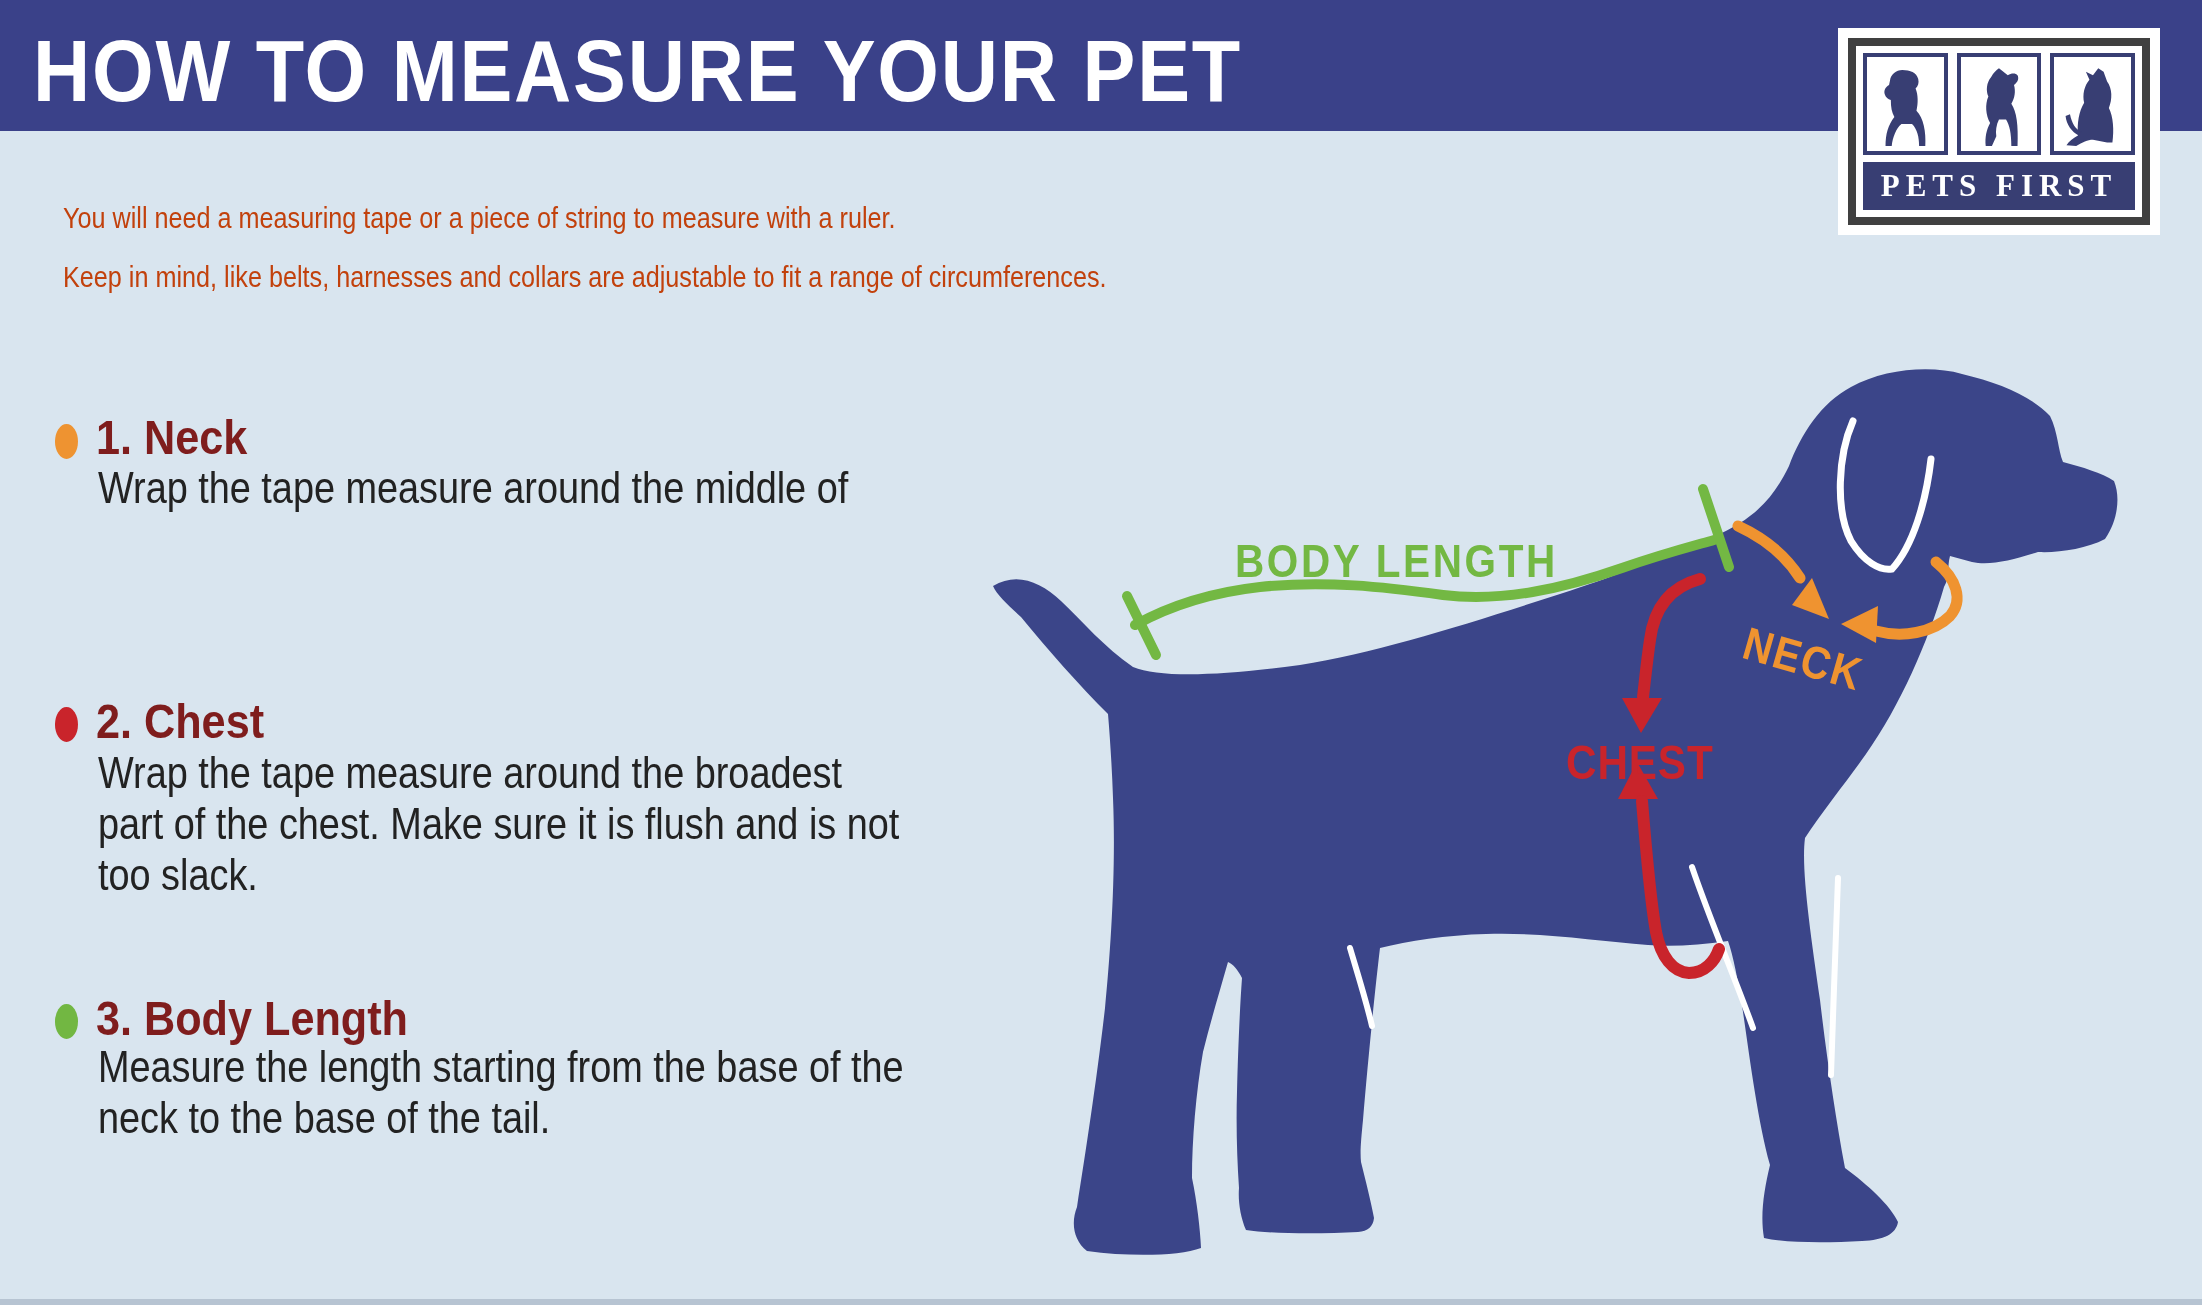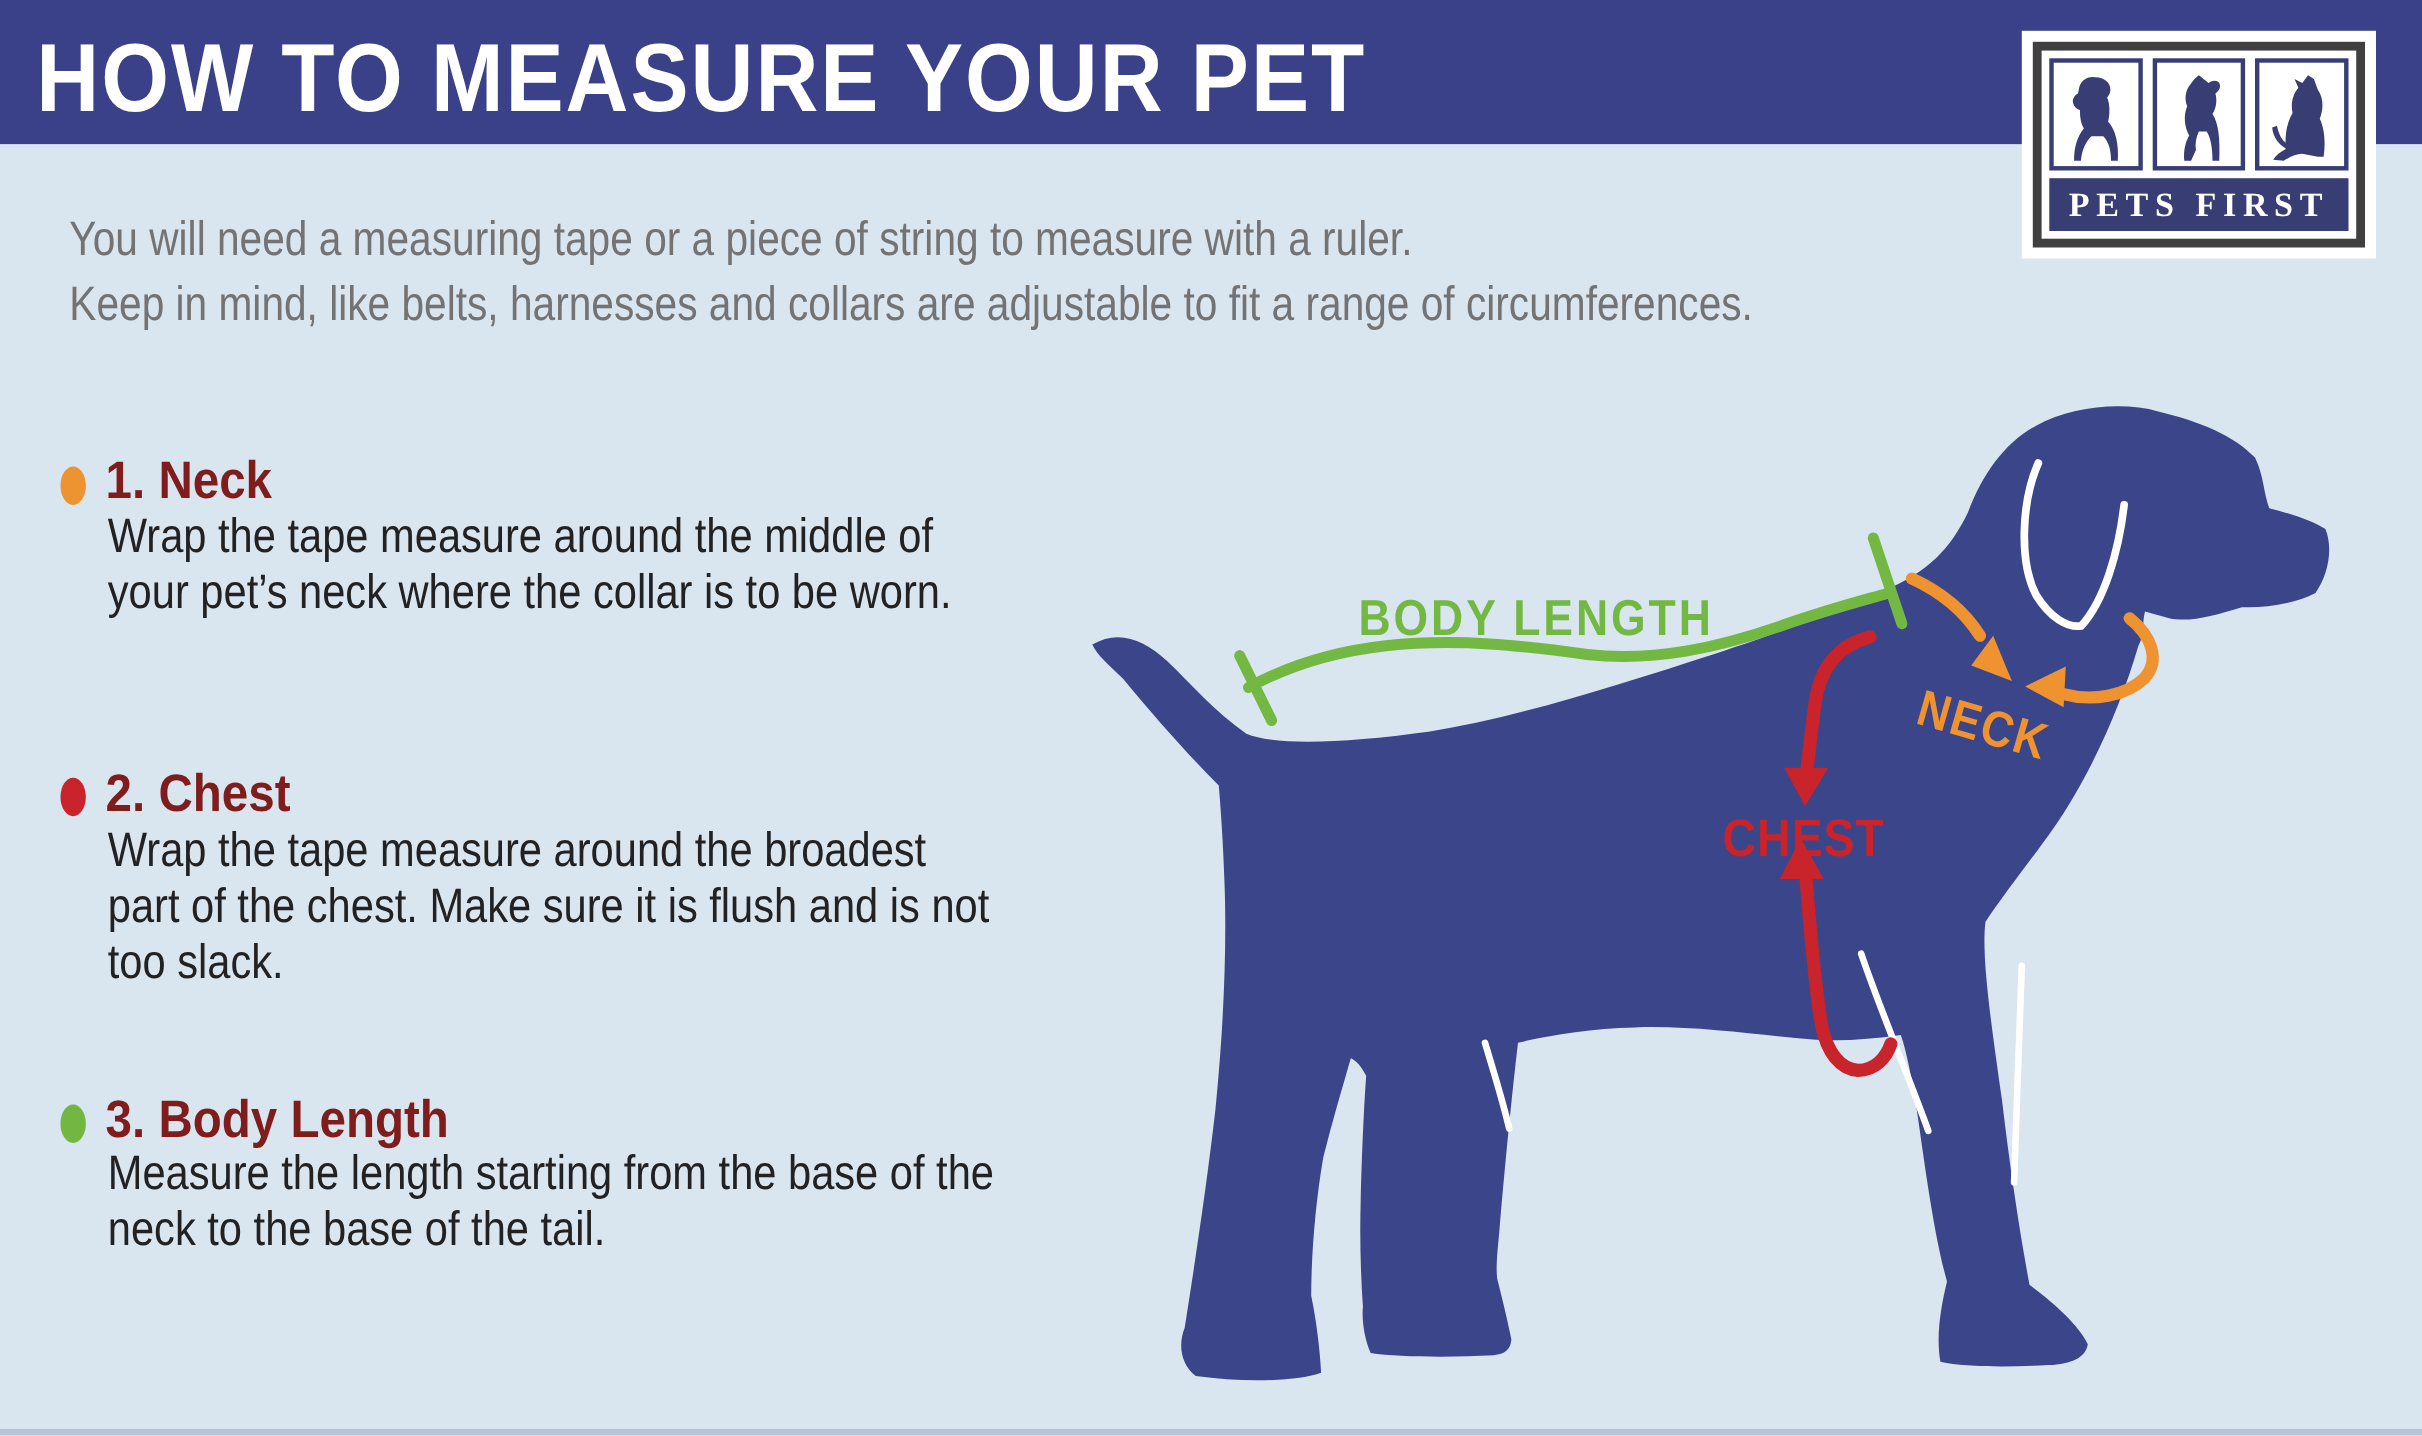--- a/index.html
+++ b/index.html
@@ -24,21 +24,21 @@
   .logo-in{position:absolute;left:10px;top:10px;right:10px;bottom:10px;border:8px solid #404040;
            display:flex;flex-direction:column;padding:7px;box-sizing:border-box;}
   .frames{flex:1;display:flex;gap:9px;}
   .frame{flex:1;border:4px solid #383E73;background:#FFFFFF;display:flex;align-items:flex-end;justify-content:center;overflow:hidden;}
   .frame svg{width:86%;height:94%;}
   .banner{height:48px;margin-top:7px;background:#383E73;display:flex;align-items:center;justify-content:center;}
   .banner span{color:#FFFFFF;font-family:"Liberation Serif", serif;font-weight:bold;
                font-size:31px;letter-spacing:6px;}
 
   
-  .intro{position:absolute;left:63px;top:188px;color:#737373;font-size:44px;line-height:59px;}
+  .intro{position:absolute;left:63px;top:188px;color:#c2410c;font-size:30px;line-height:59px;}
 
   
   .bullet{position:absolute;left:55px;width:23px;height:35px;border-radius:50%;}
   .b1{background:#EE9331;}
   .b2{background:#C9242B;}
   .b3{background:#72B742;}
   .stitle{position:absolute;left:96px;color:#7f1d1d;font-weight:bold;font-size:48px;line-height:56px;}
   .sbody{position:absolute;left:98px;color:#222222;font-size:44px;line-height:51px;}
 
   
@@ -91,21 +91,20 @@
     <div><span class="cond">You will need a measuring tape or a piece of string to measure with a ruler.</span></div>
     <div><span class="cond">Keep in mind, like belts, harnesses and collars are adjustable to fit a range of circumferences.</span></div>
   </div>
 
   <span class="bullet b1" style="top:424px"></span>
   <div class="stitle" style="top:410px">
     <span class="cond90">1. Neck</span>
   </div>
   <div class="sbody" style="top:462px">
     <div><span class="cond86">Wrap the tape measure around the middle of</span></div>
-    <div><span class="cond86">your pet’s neck where the collar is to be worn.</span></div>
   </div>
 
   <span class="bullet b2" style="top:707px"></span>
   <div class="stitle" style="top:694px">
     <span class="cond90">2. Chest</span>
   </div>
   <div class="sbody" style="top:747px">
     <div><span class="cond86">Wrap the tape measure around the broadest</span></div>
     <div><span class="cond86">part of the chest. Make sure it is flush and is not</span></div>
     <div><span class="cond86">too slack.</span></div>

